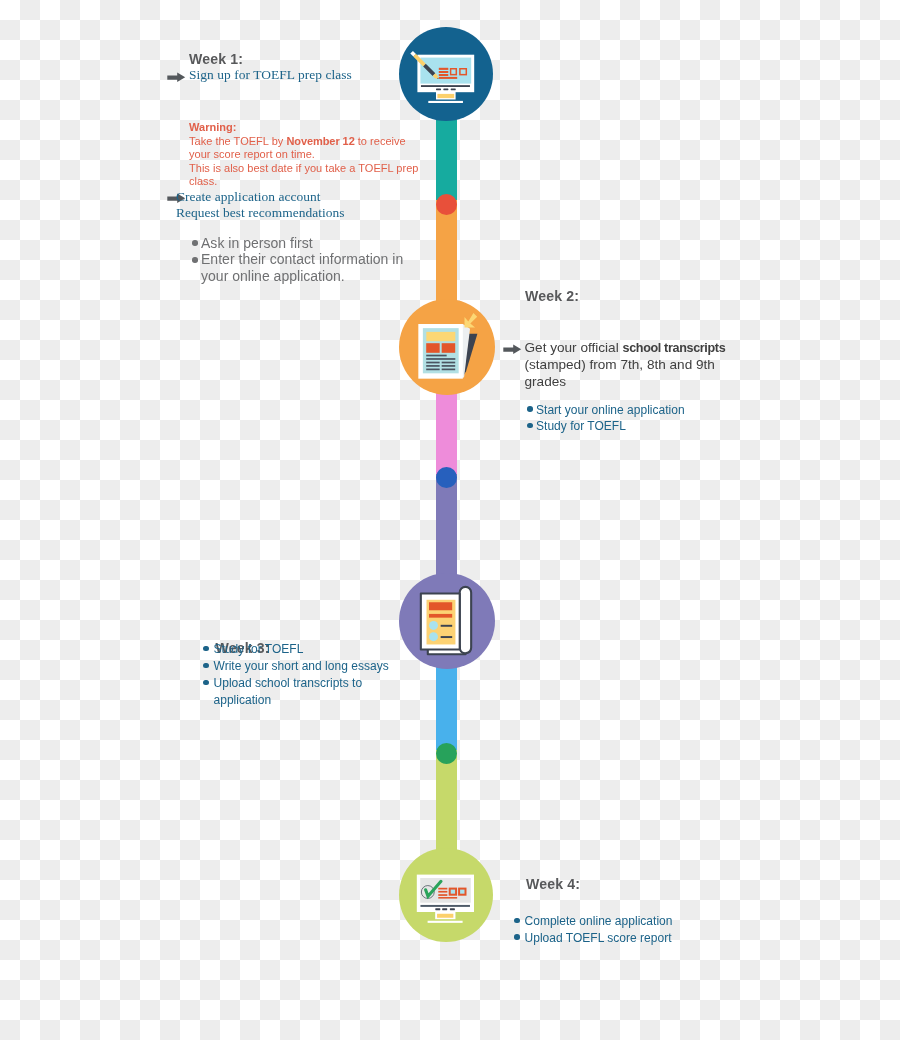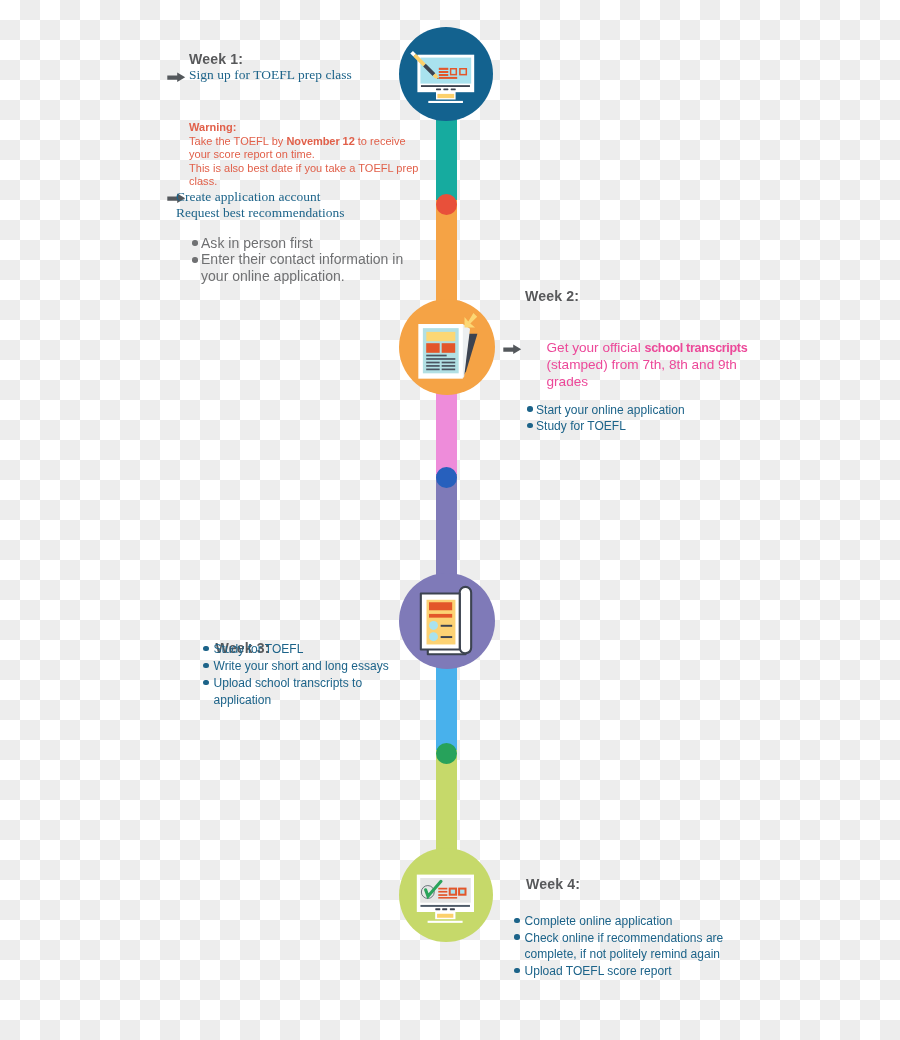--- a/index.html
+++ b/index.html
@@ -27,21 +27,21 @@
   
   .blue{color:#1c6389;font-size:13.45px;line-height:16.6px;letter-spacing:0.05px;font-family:Liberation Serif, serif;}
   
   .warn{color:#e1604a;font-size:11.0px;line-height:13.5px;letter-spacing:0.02px;}
   .warn b{font-weight:bold;letter-spacing:-0.07px;}
   
   .gray{color:#6f7072;font-size:14px;line-height:16.8px;letter-spacing:0.02px;}
   
   .bluebul{color:#1c6389;font-size:12px;line-height:16.4px;letter-spacing:0.02px;}
   
-  .warnbig{color:#ec4899;font-size:13.6px;line-height:16.9px;display:block;letter-spacing:0px;margin-left:22px;}
+  .warnbig{color:#404040;font-size:13.6px;line-height:16.9px;display:block;letter-spacing:0px;}
   .warnbig b{font-weight:bold;font-size:12.6px;line-height:inherit;letter-spacing:-0.35px;}
   ul.bl{list-style:none;margin:0;padding:0;}
   ul.bl li{position:relative;padding-left:9px;}
   ul.bl li:before{content:"";position:absolute;left:0;top:4.6px;width:5.6px;height:5.6px;
                   border-radius:50%;background:currentColor;}
   ul.gray.bl li:before{top:5.9px;}
 </style>
 </head>
 <body>
 
@@ -198,17 +198,16 @@
   <ul class="txt bluebul bl" style="left:203px;top:641px;width:215px;line-height:17.0px;">
     <li style="padding-left:10.5px;">Study for TOEFL</li>
     <li style="padding-left:10.5px;">Write your short and long essays</li>
     <li style="padding-left:10.5px;">Upload school transcripts to application</li>
   </ul>
 
   <div class="heading" style="left:526px;top:876px;">Week 4:</div>
 
   <ul class="txt bluebul bl" style="left:514px;top:913px;width:215px;line-height:16.7px;">
     <li style="padding-left:10.5px;">Complete online application</li>
-    <li style="padding-left:10.5px;">Check online if recommendations are complete, if not politely remind again</li>
     <li style="padding-left:10.5px;">Upload TOEFL score report</li>
   </ul>
 
 </div>
 
 </body></html>

